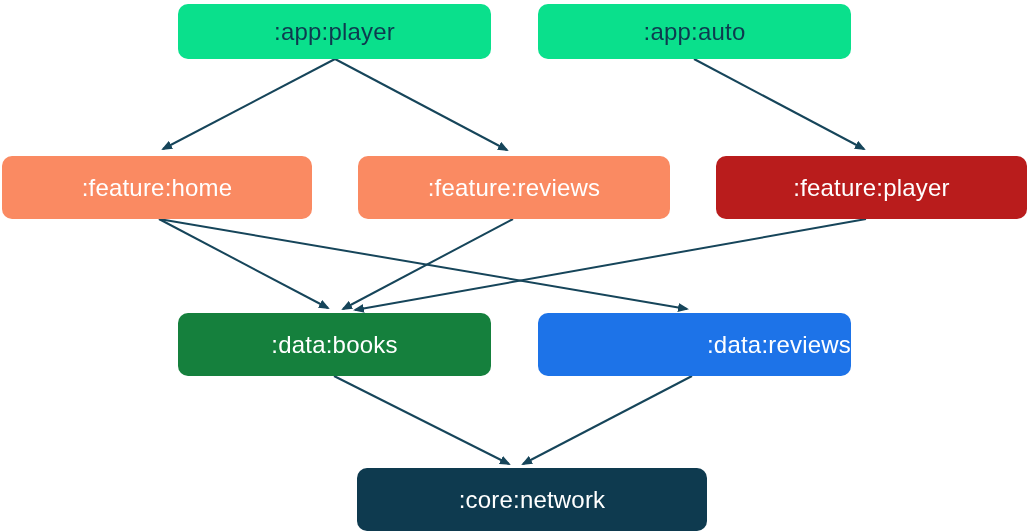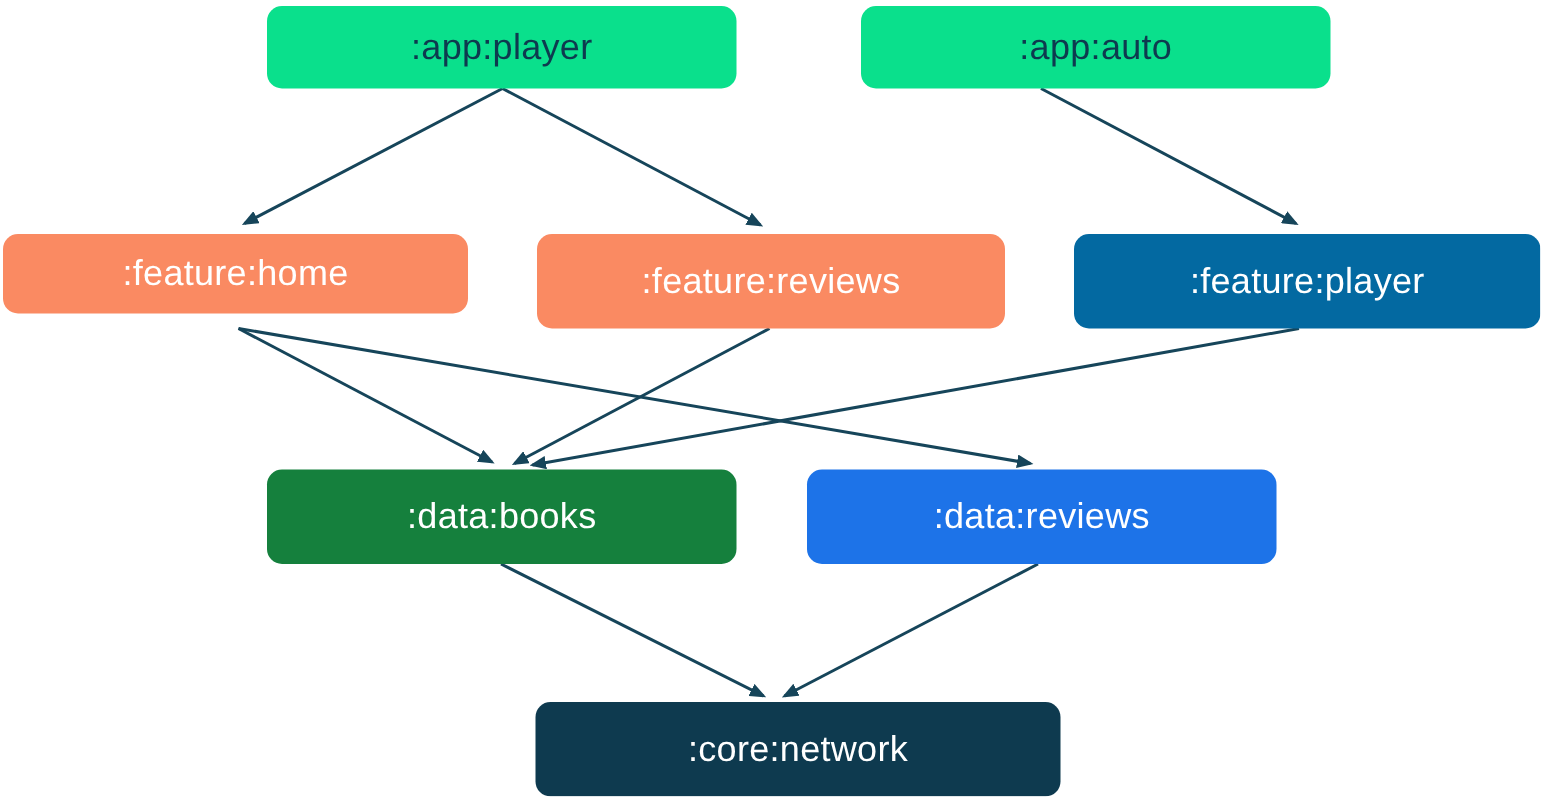--- a/index.html
+++ b/index.html
@@ -55,35 +55,35 @@
         <line x1="513" y1="219" x2="343" y2="309" stroke="#16455a" stroke-width="2" marker-end="url(#arrowhead)"></line>
         <line x1="866" y1="219" x2="355" y2="310" stroke="#16455a" stroke-width="2" marker-end="url(#arrowhead)"></line>
         <line x1="334" y1="376" x2="509" y2="464" stroke="#16455a" stroke-width="2" marker-end="url(#arrowhead)"></line>
         <line x1="692" y1="376" x2="523" y2="464" stroke="#16455a" stroke-width="2" marker-end="url(#arrowhead)"></line>
       </g>
   </svg>
   <div id="node-layer">
       <div class="node" style="left: 178px; top: 4px; width: 313px; height: 55px; background: rgb(10, 224, 140); color: rgb(14, 58, 79);">
         <span>:app:player</span>
       </div>
-      <div class="node" style="left: 538px; top: 4px; width: 313px; height: 55px; background: rgb(10, 224, 140); color: rgb(14, 58, 79); margin-left: 36px;">
+      <div class="node" style="left: 538px; top: 4px; width: 313px; height: 55px; background: rgb(10, 224, 140); color: rgb(14, 58, 79);">
         <span>:app:auto</span>
       </div>
-      <div class="node" style="left: 2px; top: 156px; width: 310px; height: 53px; background: rgb(250, 138, 98); color: rgb(255, 255, 255);">
+      <div class="node" style="left: 2px; top: 156px; width: 310px; height: 63px; background: rgb(250, 138, 98); color: rgb(255, 255, 255);">
         <span>:feature:home</span>
       </div>
       <div class="node" style="left: 358px; top: 156px; width: 312px; height: 63px; background: rgb(250, 138, 98); color: rgb(255, 255, 255);">
         <span>:feature:reviews</span>
       </div>
-      <div class="node" style="left: 716px; top: 156px; width: 311px; height: 63px; background: #0369a1; color: rgb(255, 255, 255);">
+      <div class="node" style="left: 716px; top: 156px; width: 311px; height: 63px; background: #b91c1c; color: rgb(255, 255, 255);">
         <span>:feature:player</span>
       </div>
       <div class="node" style="left: 178px; top: 313px; width: 313px; height: 63px; background: #15803d; color: rgb(255, 255, 255);">
         <span>:data:books</span>
       </div>
-      <div class="node" style="left: 538px; top: 313px; width: 313px; height: 63px; background: rgb(29, 115, 232); color: rgb(255, 255, 255);">
+      <div class="node" style="left: 538px; top: 313px; width: 313px; height: 63px; background: rgb(29, 115, 232); color: rgb(255, 255, 255); justify-content: flex-end;">
         <span>:data:reviews</span>
       </div>
       <div class="node" style="left: 357px; top: 468px; width: 350px; height: 63px; background: rgb(14, 58, 79); color: rgb(255, 255, 255);">
         <span>:core:network</span>
       </div>
     </div>
 </div>
 
 </body></html>

